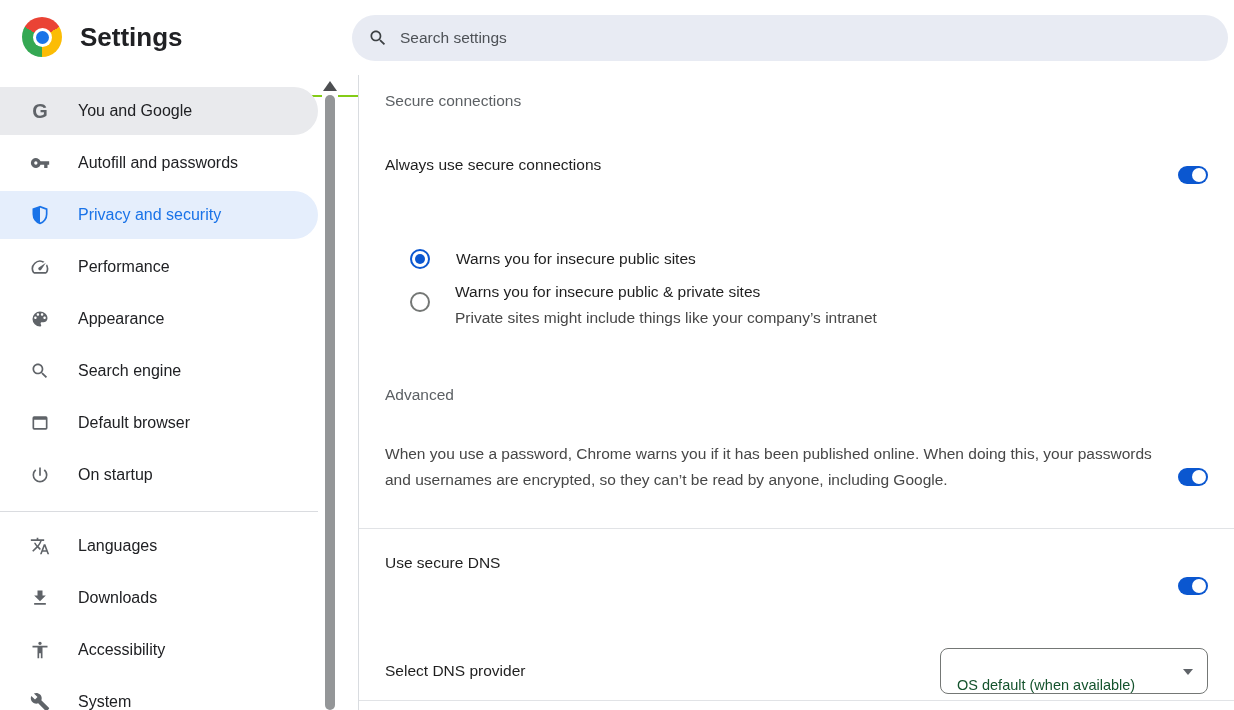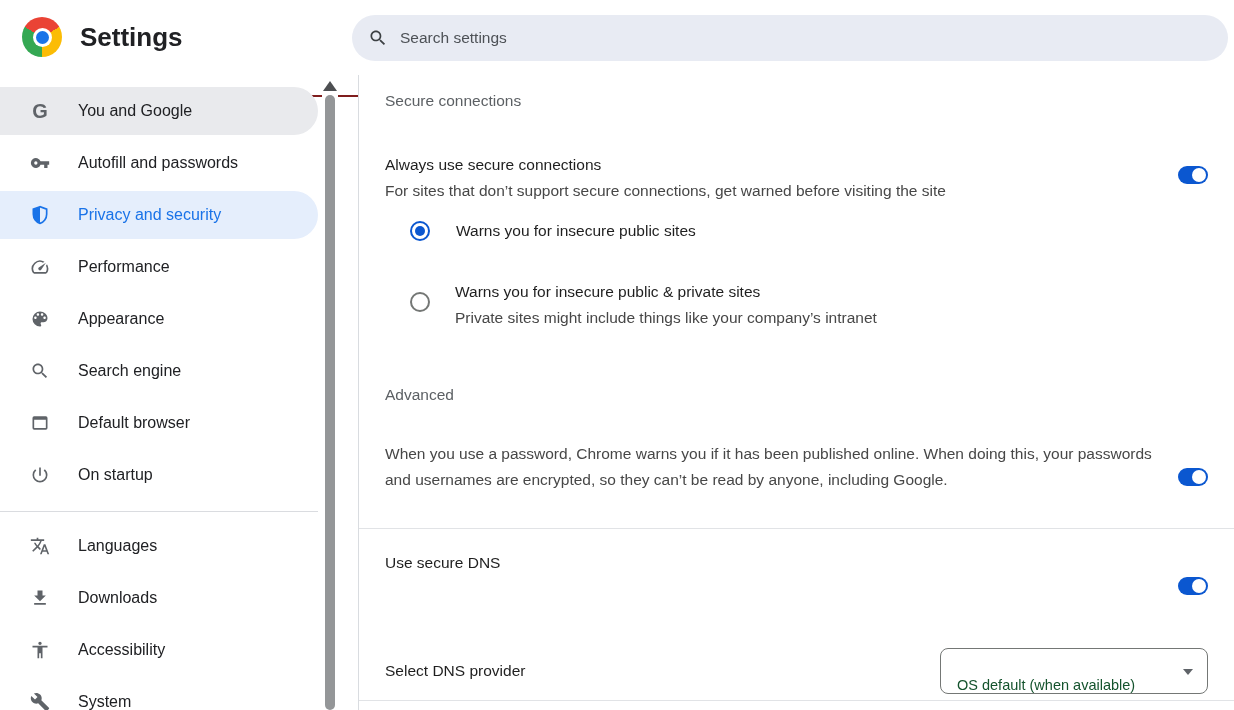--- a/index.html
+++ b/index.html
@@ -2,21 +2,21 @@
 <html><head>
 <meta charset="utf-8">
 <style>
   * { margin:0; padding:0; box-sizing:border-box; }
   html,body { width:1234px; height:710px; overflow:hidden; background:#fff;
     font-family:"Liberation Sans","DejaVu Sans",sans-serif; }
   .stage { position:relative; width:1234px; height:710px; background:#fff; }
 
   
   .header { position:absolute; left:0; top:0; width:1234px; height:97px;
-    background:#fff; border-bottom:2px solid #7f1d1d; display:flex; align-items:center; }
+    background:#fff; border-bottom:2px solid #84cc16; display:flex; align-items:center; }
   .logo { position:absolute; left:22px; top:17px; width:40px; height:40px; border-radius:50%;
     background:conic-gradient(from -60deg, #ea4335 0 120deg, #fbbc05 120deg 240deg, #34a853 240deg 360deg); }
   .logo .white { position:absolute; inset:10.5px; border-radius:50%; background:#fff; }
   .logo .blue  { position:absolute; inset:13.5px; border-radius:50%; background:#1a73e8; }
   .app-title { position:absolute; left:80px; top:22px; font-size:26px; font-weight:600; color:#202124; }
   .searchbar { position:absolute; left:352px; top:15px; width:876px; height:46px;
     background:#e8ebf3; border-radius:23px; }
   .searchbar svg { position:absolute; left:16px; top:13px; }
   .searchbar input { position:absolute; left:48px; top:0; width:800px; height:46px;
     border:none; outline:none; background:transparent; font-size:15.5px; color:#202124;
@@ -223,27 +223,26 @@
       </div>
     <div class="scroll-thumb"></div>
   </div>
 
   <div class="content">
 
     <div class="section-title" style="top:15px">Secure connections</div>
 
     <div class="row" style="top:77px">
       <div class="row-title">Always use secure connections</div>
-      <div class="row-sub">For sites that don’t support secure connections, get warned before visiting the site</div>
     </div>
     <div class="toggle" style="top:91px">
         <span class="knob"></span>
       </div>
 
-    <div class="radio-row" style="top:146px; left:51px; align-items:center; gap:26px">
+    <div class="radio-row" style="top:174px; left:51px; align-items:center; gap:26px">
       <span class="radio on"></span>
       <span class="radio-label">Warns you for insecure public sites</span>
     </div>
 
     <div class="radio-row" style="top:204px; left:51px; gap:25px">
       <span class="radio off" style="margin-top:13px"></span>
       <span>
         <span class="radio-title" style="display:block">Warns you for insecure public &amp; private sites</span>
         <span class="radio-sub" style="display:block">Private sites might include things like your company’s intranet</span>
       </span>

